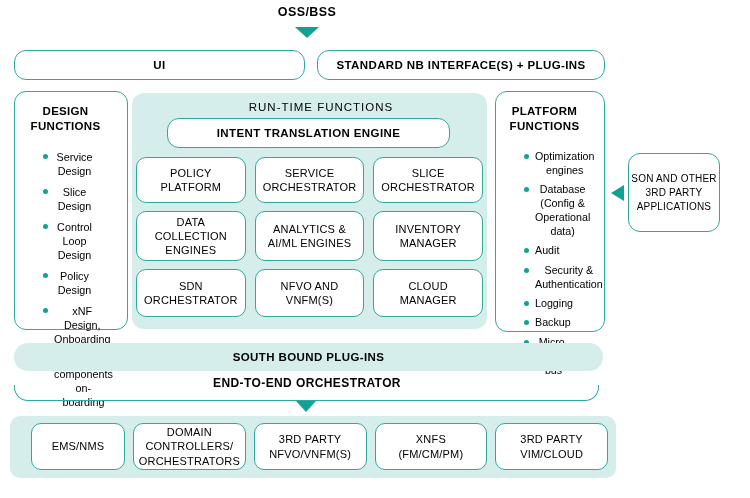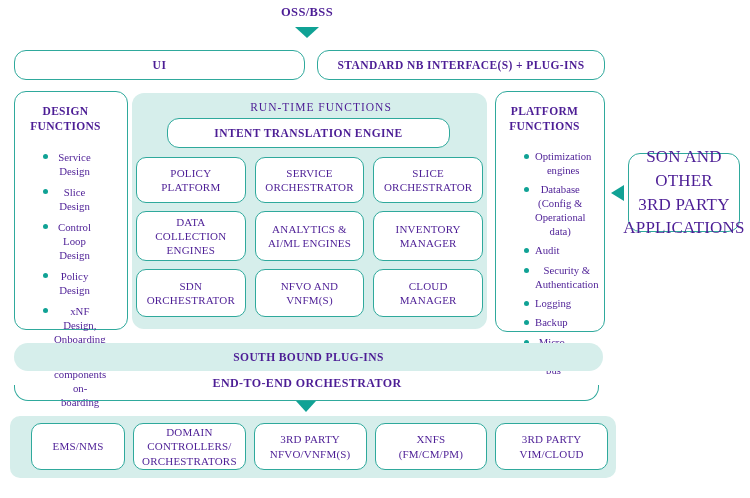--- a/index.html
+++ b/index.html
@@ -1,18 +1,18 @@
 <!DOCTYPE html>
 <html><head>
 <meta charset="utf-8">
 <style>
   html,body{margin:0;padding:0;background:#fff;}
   .canvas{
     position:relative;width:750px;height:498px;background:#fff;
-    font-family:Liberation Serif, serif;color:#4c1d95;overflow:hidden;
+    font-family:Liberation Sans, sans-serif;color:#000000;overflow:hidden;
   }
   .wrap{white-space:pre-line;}
   
   .box{
     position:absolute;background:#fff;border:1.5px solid #2fa99c;border-radius:12px;
     display:flex;align-items:center;justify-content:center;text-align:center;
     box-sizing:border-box;
   }
   
   .panel{position:absolute;background:#d6eeeb;border-radius:12px;box-sizing:border-box;}
@@ -41,21 +41,21 @@
   .dot{flex:0 0 auto;width:5px;height:5px;border-radius:50%;background:#10a295;margin-top:4px;}
 
   .runtime-panel{left:132px;top:93px;width:355px;height:236px;padding-left:23px;}
   .rt-title{text-align:center;font-size:11.5px;font-weight:500;letter-spacing:1px;padding-top:8px;}
   .intent-box{left:35px;top:25px;width:283px;height:30px;font-size:11.5px;font-weight:700;letter-spacing:.4px;}
   .rt-grid{position:absolute;left:4px;top:64px;width:347px;display:grid;
     grid-template-columns:repeat(3,1fr);grid-template-rows:46px 50px 48px;gap:8px 9px;}
   .cell{position:static;border-radius:10px;font-size:11px;line-height:1.3;
     letter-spacing:.2px;padding:2px 4px;}
 
-  .son-box{left:628px;top:153px;width:112px;height:79px;font-size:17px;line-height:1.4;
+  .son-box{left:628px;top:153px;width:92px;height:79px;font-size:10px;line-height:1.4;
     letter-spacing:.2px;padding:0 0;}
 
   .south-bar{left:14px;top:343px;width:589px;height:28px;border-radius:14px;
     display:flex;align-items:center;justify-content:center;
     font-size:11.5px;font-weight:700;letter-spacing:.4px;}
 
   .e2e-label{position:absolute;left:14px;top:376px;width:586px;text-align:center;
     font-size:12px;font-weight:700;letter-spacing:.4px;}
   .e2e-bracket{position:absolute;left:14px;top:385px;width:585px;height:16px;
     box-sizing:border-box;border:1.6px solid #2fa99c;border-top:none;

